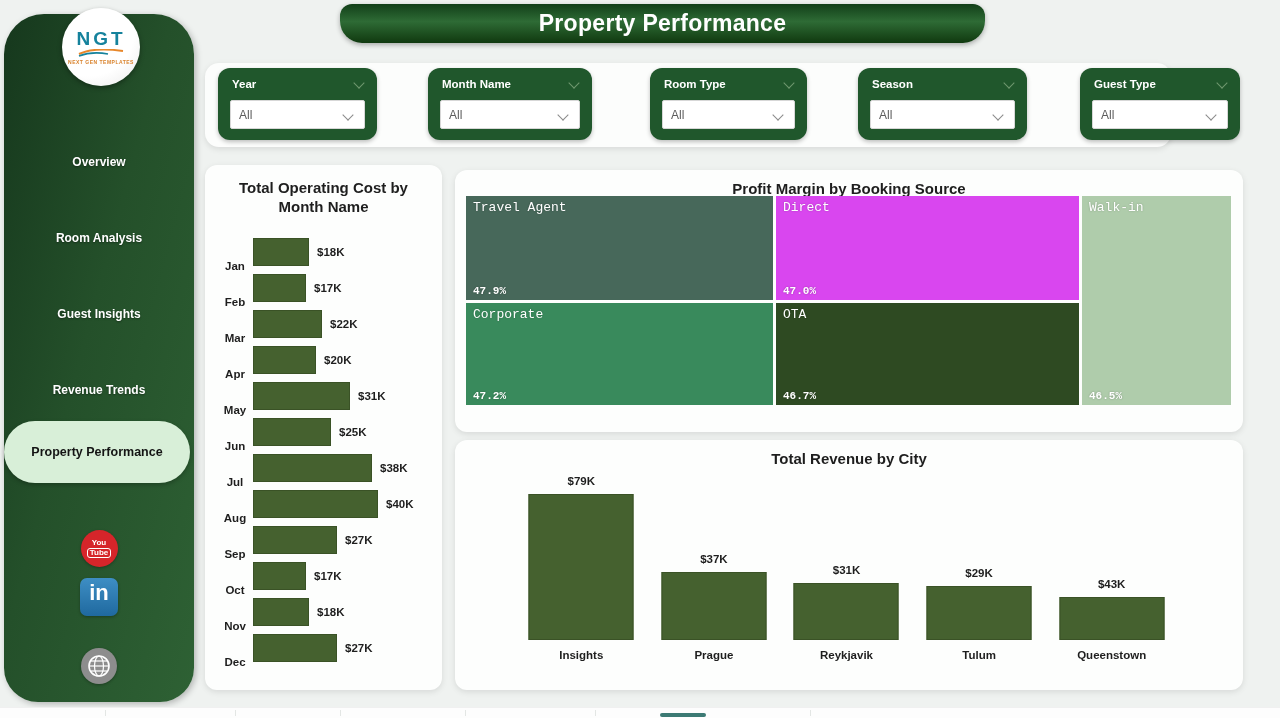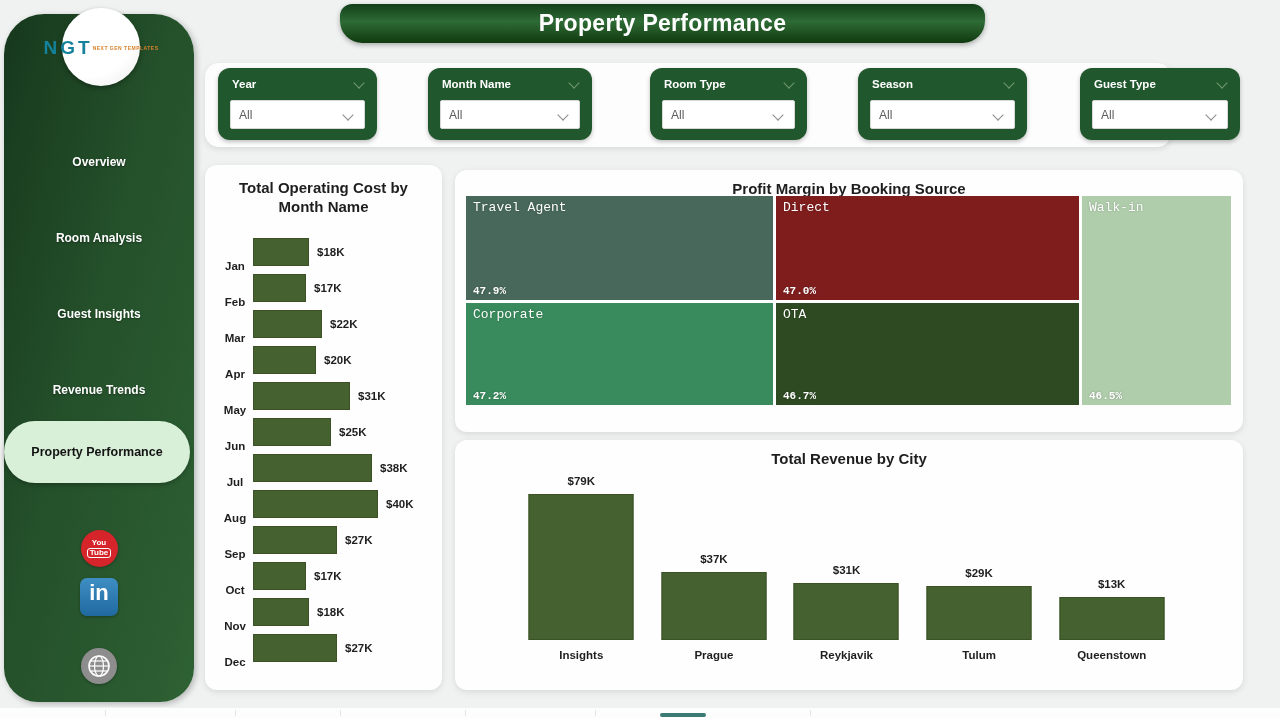--- a/index.html
+++ b/index.html
@@ -15,21 +15,21 @@
   .sidebar{
     position:absolute;left:4px;top:14px;width:190px;height:688px;
     background:linear-gradient(105deg,#16381d 0%,#24502a 45%,#2e6134 100%);
     border-radius:40px 40px 34px 34px;
     box-shadow:2px 2px 6px rgba(0,0,0,.25);
   }
   .logo-circle{
     position:absolute;left:58px;top:-6px;width:78px;height:78px;border-radius:50%;
     background:radial-gradient(circle at 35% 30%,#ffffff 60%,#e9e9e9 100%);
     box-shadow:0 2px 5px rgba(0,0,0,.35);
-    display:flex;flex-direction:row;align-items:center;justify-content:center;
+    display:flex;flex-direction:column;align-items:center;justify-content:center;
   }
   .logo-text{font-size:19px;font-weight:bold;color:#15829c;letter-spacing:3px;line-height:1;}
   .logo-swoosh{width:46px;height:8px;margin-top:1px;}
   .logo-sub{font-size:5px;font-weight:bold;color:#d9822b;letter-spacing:.5px;margin-top:2px;white-space:nowrap;}
   .nav-item{
     position:absolute;left:0;width:100%;text-align:center;
     color:#ffffff;font-weight:bold;font-size:12px;cursor:pointer;
     text-shadow:0 1px 2px rgba(0,0,0,.4);
   }
   .nav-item.active{
@@ -273,21 +273,21 @@
       </div>
   </div>
 
   <div class="card" id="treemap-card">
     <div class="card-title">Profit Margin by Booking Source</div>
     <div class="tm-region" id="tm-region">
         <div class="tm-tile" style="left: 0px; top: 0px; width: 307px; height: 104px; background: rgb(71, 104, 90);">
           <div class="tm-name">Travel Agent</div>
           <div class="tm-pct">47.9%</div>
         </div>
-        <div class="tm-tile" style="left: 310px; top: 0px; width: 303px; height: 104px; background: #7f1d1d;">
+        <div class="tm-tile" style="left: 310px; top: 0px; width: 303px; height: 104px; background: #d946ef;">
           <div class="tm-name">Direct</div>
           <div class="tm-pct">47.0%</div>
         </div>
         <div class="tm-tile" style="left: 616px; top: 0px; width: 149px; height: 209px; background: rgb(175, 204, 171);">
           <div class="tm-name">Walk-in</div>
           <div class="tm-pct">46.5%</div>
         </div>
         <div class="tm-tile" style="left: 0px; top: 107px; width: 307px; height: 102px; background: rgb(57, 138, 92);">
           <div class="tm-name">Corporate</div>
           <div class="tm-pct">47.2%</div>
@@ -316,21 +316,21 @@
           <div class="vval" style="bottom: 64px;">$31K</div>
           <div class="vbar" style="height: 57px; background: rgb(69, 97, 47);"></div>
           <div class="vcity">Reykjavik</div>
         </div>
         <div class="vslot">
           <div class="vval" style="bottom: 61px;">$29K</div>
           <div class="vbar" style="height: 54px; background: rgb(69, 97, 47);"></div>
           <div class="vcity">Tulum</div>
         </div>
         <div class="vslot">
-          <div class="vval" style="bottom: 50px;">$13K</div>
+          <div class="vval" style="bottom: 50px;">$43K</div>
           <div class="vbar" style="height: 43px; background: rgb(69, 97, 47);"></div>
           <div class="vcity">Queenstown</div>
         </div>
       </div>
   </div>
 
   <div class="bottom-strip" id="bottom-strip">
     <div class="tab-thumb" style="left:660px;width:46px;"></div>
   <div class="tab-sep" style="left: 105px;"></div>
       <div class="tab-sep" style="left: 235px;"></div>

